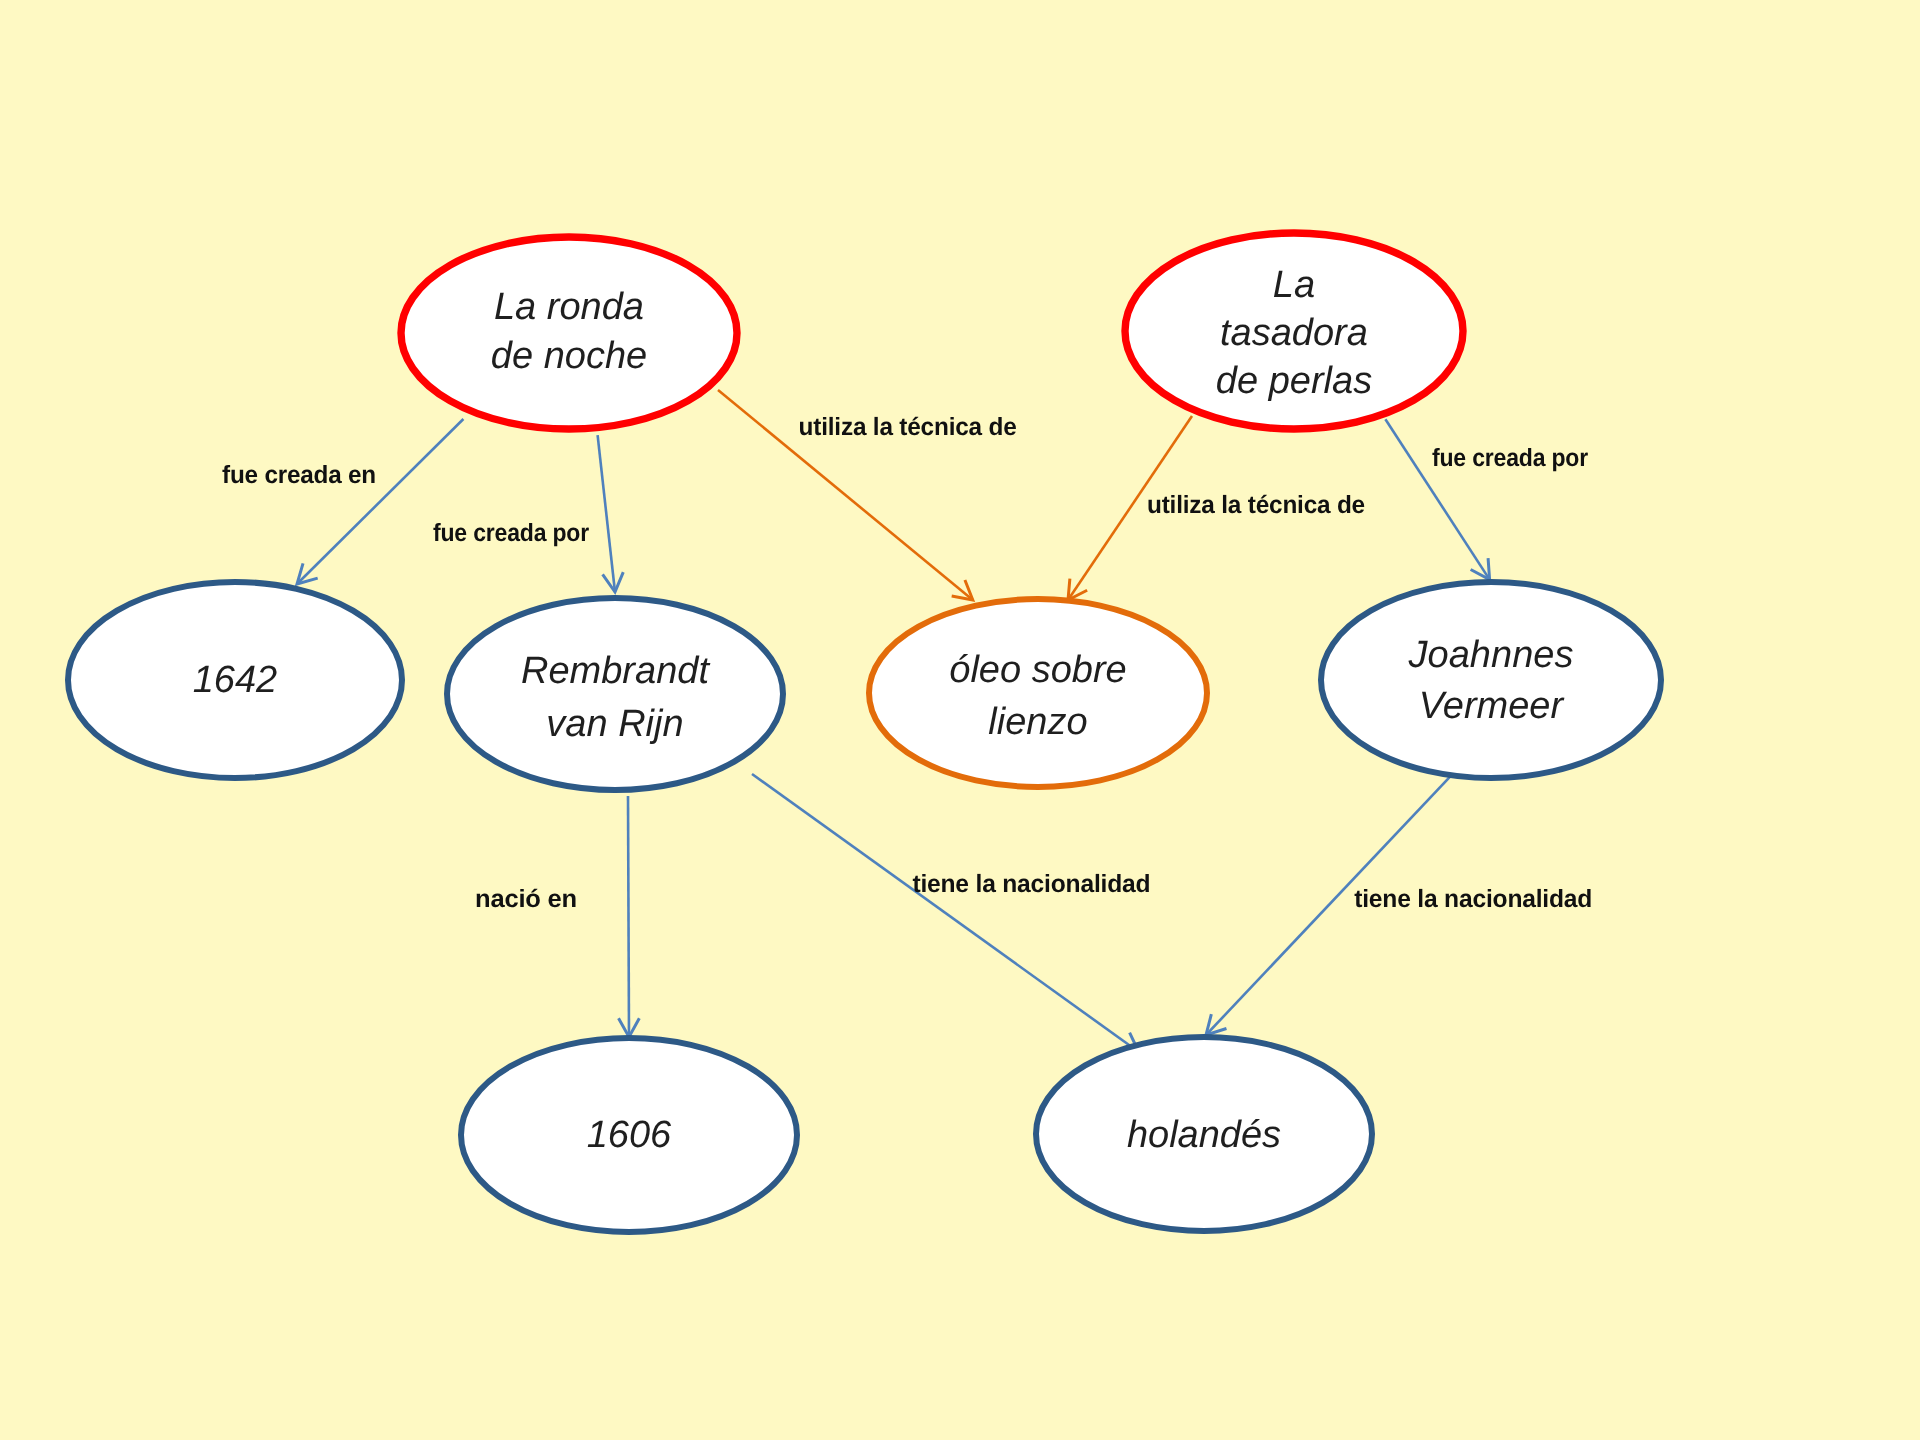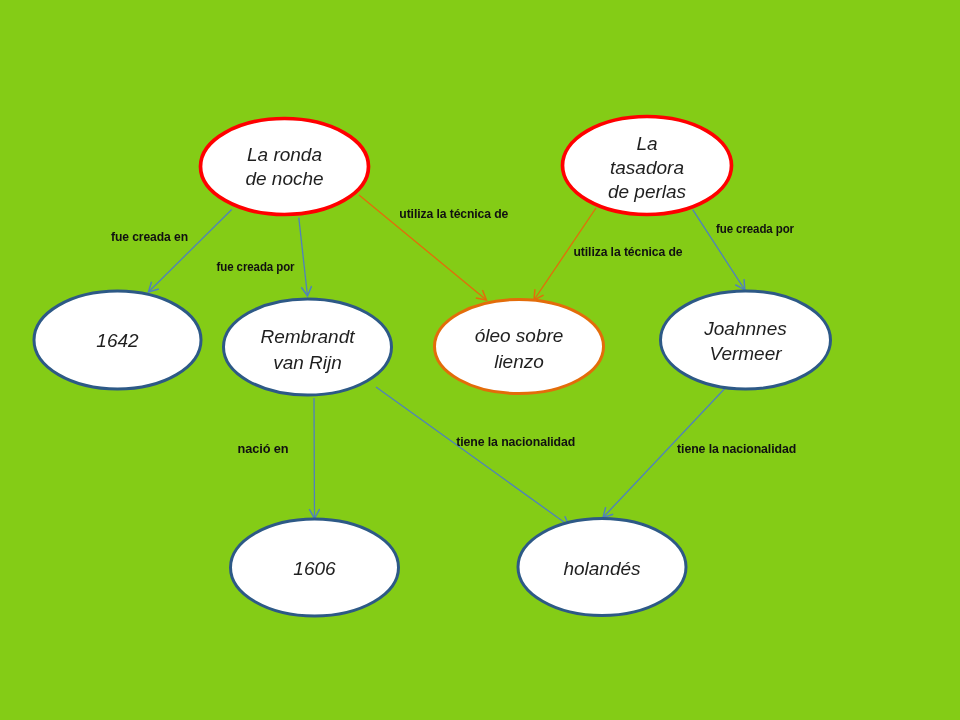--- a/index.html
+++ b/index.html
@@ -1,16 +1,16 @@
 <!DOCTYPE html>
 <html><head>
 <meta charset="utf-8">
 <style>
   html,body{margin:0;padding:0;background:#ffffff;}
-  .stage{position:relative;width:960px;height:720px;background:#84cc16;overflow:hidden;}
+  .stage{position:relative;width:960px;height:720px;background:#fef9c3;overflow:hidden;}
   svg{display:block;}
   text{font-family:"Liberation Sans",sans-serif;}
   .node{font-style:italic;font-size:19px;fill:#1f1f1f;}
   .lbl{font-weight:bold;font-size:12.5px;fill:#111111;letter-spacing:-0.1px;}
 </style>
 </head>
 <body>
 <div class="stage">
 <svg width="960" height="720" viewBox="0 0 960 720">
   <defs>

